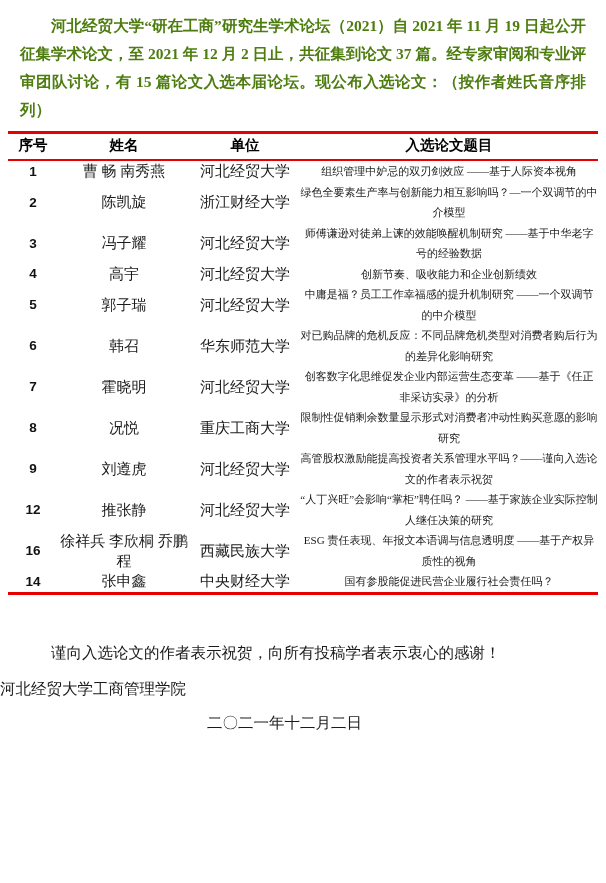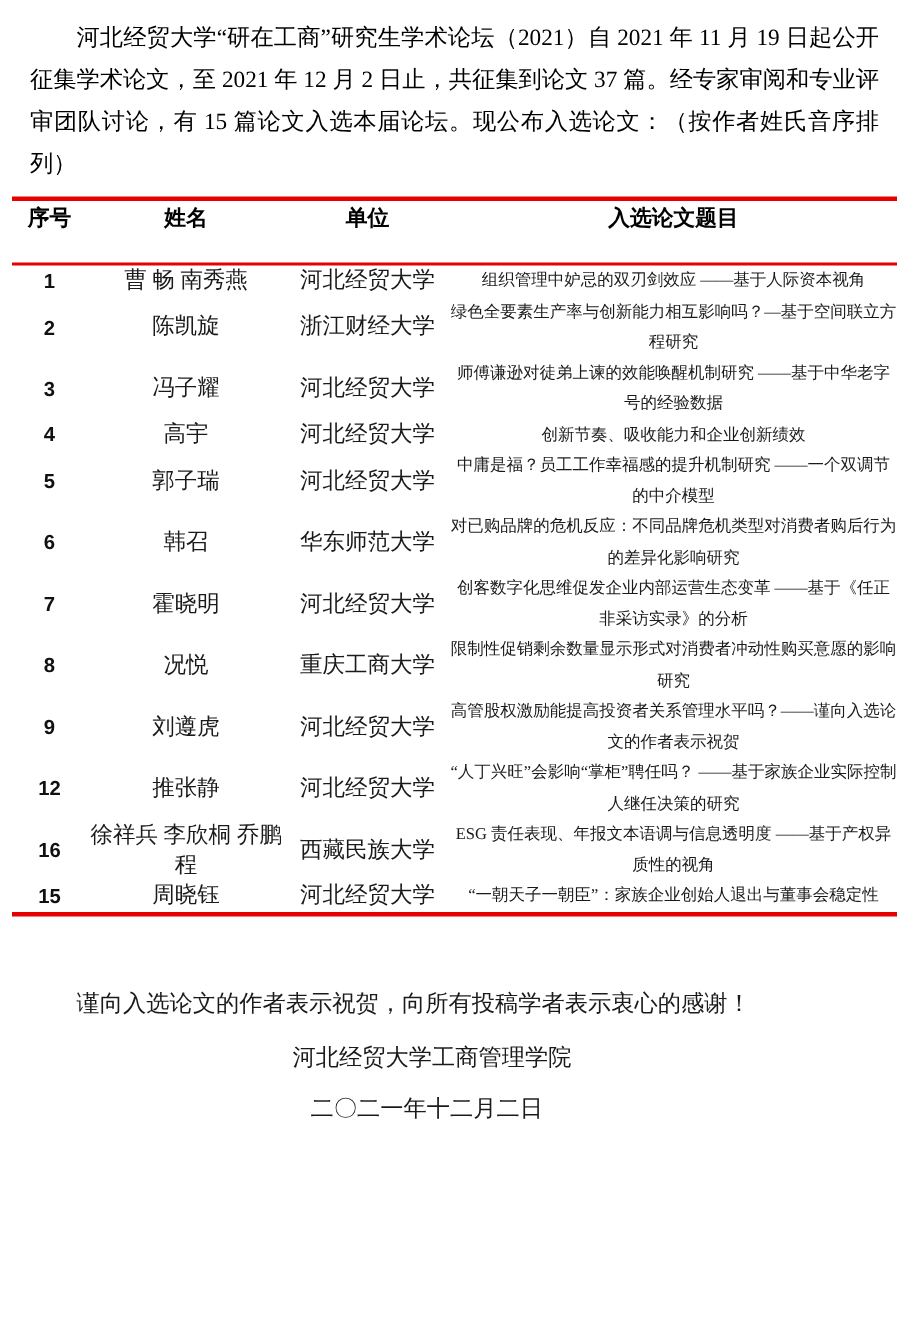--- a/index.html
+++ b/index.html
@@ -11,39 +11,40 @@
     color: #1a1a1a;
   }
   .page { width: 606px; height: 883px; position: relative; }
 
   .intro {
     margin: 12px 20px 0 20px;
     font-size: 15.5px;
     line-height: 28px;
     text-align: justify;
     text-indent: 2em;
-    color: #000000;
+    color: #4d7c0f;
+    font-weight: bold;
   }
 
   table.papers {
     width: 590px;
     margin: 7px 8px 0 8px;
     border-collapse: collapse;
     border-top: 3px solid #e60000;
     border-bottom: 3.5px solid #e60000;
   }
   table.papers thead tr { border-bottom: 2px solid #e60000; }
   table.papers th {
     font-weight: bold;
     font-size: 14.5px;
-    padding: 3px 0 20px 0;
+    padding: 3px 0 4px 0;
     text-align: center;
     line-height: 18px;
     color: #000;
-    font-family: Liberation Sans, sans-serif;
+    font-family: Liberation Mono, monospace;
   }
   table.papers td {
     text-align: center;
     vertical-align: middle;
     padding: 0;
   }
   col.c-no    { width: 50px; }
   col.c-name  { width: 132px; }
   col.c-org   { width: 110px; }
   col.c-title { width: 298px; }
@@ -66,21 +67,21 @@
   }
 
   .congrats {
     margin: 48px 20px 0 20px;
     font-size: 15.5px;
     text-indent: 2em;
   }
   .signature {
     margin: 15px 30px 0 0;
     font-size: 15.5px;
-    text-align: center;
+    text-align: left;
   }
   .dateline {
     margin: 13px 37px 0 0;
     font-size: 15.5px;
     text-align: center;
   }
 </style>
 </head>
 <body>
 
@@ -108,21 +109,21 @@
       <td class="cell-no">1</td>
       <td class="cell-name">曹 畅 南秀燕</td>
       <td class="cell-org">河北经贸大学</td>
       <td class="cell-title">组织管理中妒忌的双刃剑效应 ——基于人际资本视角</td>
     </tr>
 
     <tr>
       <td class="cell-no">2</td>
       <td class="cell-name">陈凯旋</td>
       <td class="cell-org">浙江财经大学</td>
-      <td class="cell-title">绿色全要素生产率与创新能力相互影响吗？—基于空间联立方程研究</td>
+      <td class="cell-title">绿色全要素生产率与创新能力相互影响吗？—一个双调节的中介模型</td>
     </tr>
 
     <tr>
       <td class="cell-no">3</td>
       <td class="cell-name">冯子耀</td>
       <td class="cell-org">河北经贸大学</td>
       <td class="cell-title">师傅谦逊对徒弟上谏的效能唤醒机制研究 ——基于中华老字号的经验数据</td>
     </tr>
 
     <tr>
@@ -176,27 +177,27 @@
       <td class="cell-title">“人丁兴旺”会影响“掌柜”聘任吗？ ——基于家族企业实际控制人继任决策的研究</td>
     </tr>
 
     <tr>
       <td class="cell-no">16</td>
       <td class="cell-name">徐祥兵 李欣桐 乔鹏程</td>
       <td class="cell-org">西藏民族大学</td>
       <td class="cell-title">ESG 责任表现、年报文本语调与信息透明度 ——基于产权异质性的视角</td>
     </tr>
 
-
-    <tr>
-      <td class="cell-no">15</td>
-      <td class="cell-name">周晓钰</td>
-      <td class="cell-org">河北经贸大学</td>
-      <td class="cell-title">“一朝天子一朝臣”：家族企业创始人退出与董事会稳定性</td>
-    </tr>
+    <tr>
+      <td class="cell-no">14</td>
+      <td class="cell-name">张申鑫</td>
+      <td class="cell-org">中央财经大学</td>
+      <td class="cell-title">国有参股能促进民营企业履行社会责任吗？</td>
+    </tr>
+
   </tbody>
   </table>
 
   <p class="congrats">谨向入选论文的作者表示祝贺，向所有投稿学者表示衷心的感谢！</p>
   <p class="signature">河北经贸大学工商管理学院</p>
   <p class="dateline">二〇二一年十二月二日</p>
 
 </div>
 
 </body></html>

